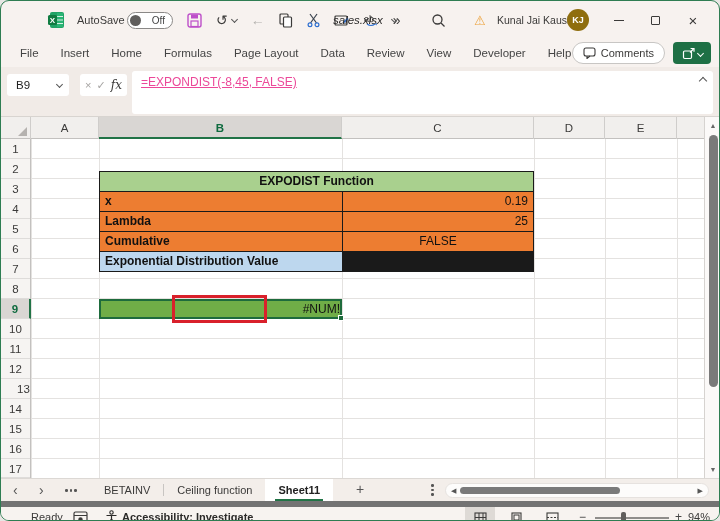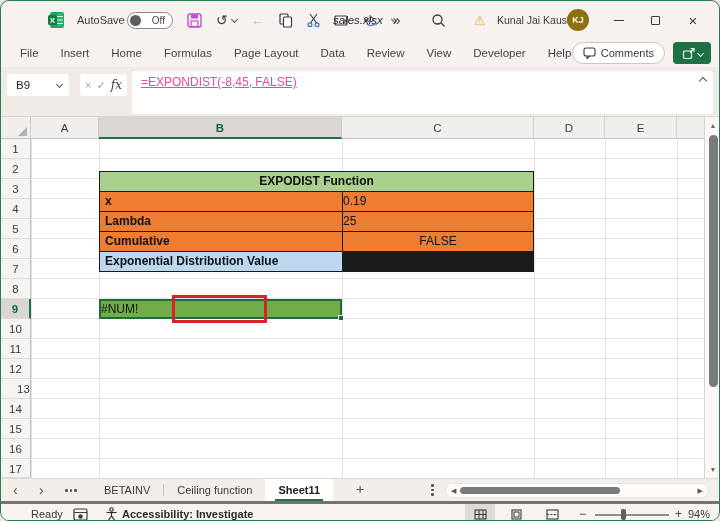--- a/index.html
+++ b/index.html
@@ -60,26 +60,26 @@
   .rh.sel { background:#d9d6d3; color:#0f6b3f; font-weight:bold; border-right:2px solid #217346; width:30px; }
   .hlines { position:absolute; left:30px; top:22px; width:673px; height:339px;
             background:repeating-linear-gradient(to bottom, transparent 0, transparent 19px, #e4e2e0 19px, #e4e2e0 20px); }
   .vline { position:absolute; top:22px; width:1px; height:339px; background:#e4e2e0; }
 
   
   .xl-table { position:absolute; left:98px; top:42px; display:grid; grid-template-columns:242px 190px; grid-auto-rows:19px; gap:1px; background:#1a1a1a; padding:1px; z-index:2;margin-top:12px; }
   .xl-table > div { font-size:12px; color:#111; line-height:19px; }
   .tt { grid-column:1 / span 2; background:#A9D08E; font-weight:bold; text-align:center; cursor:cell; }
   .tl { background:#ED7D31; font-weight:bold; padding-left:5px; cursor:cell; }
-  .tv { background:#ED7D31; padding-right:5px; cursor:cell; }
+  .tv { background:#ED7D31; text-align:right; padding-right:5px; cursor:cell; }
   .tv.center { text-align:center; padding-right:0; }
   .blue { background:#BDD7EE !important; }
 
   
-  .cell-b9 { position:absolute; left:98px; top:182px; width:243px; height:20px; background:#70AD47; border:2px solid #1e6b3c; z-index:3; text-align:left; font-size:12px; color:#111; line-height:16px; cursor:cell; }
+  .cell-b9 { position:absolute; left:98px; top:182px; width:243px; height:20px; background:#70AD47; border:2px solid #1e6b3c; z-index:3; text-align:right; font-size:12px; color:#111; line-height:16px; cursor:cell; }
   .cell-b9 .handle { position:absolute; right:-4px; bottom:-4px; width:6px; height:6px; background:#1e6b3c; border:1px solid #fff; }
   .redbox { position:absolute; left:171px; top:178px; width:95px; height:28px; border:3px solid #d9202b; z-index:5; }
   .warnbtn { position:absolute; left:133px; top:184px; width:20px; height:17px; background:#fbfaf9; border:1px solid #b5b3b1; border-radius:2px; z-index:3; display:flex; align-items:center; justify-content:center; font-size:11px; color:#ed8b00; cursor:pointer; line-height:1; }
 
   
   .vscroll { position:absolute; left:703px; top:0; width:17px; height:361px; background:#fbf9f8; border-left:1px solid #d6d3d0; }
   .vscroll .up, .vscroll .down { position:absolute; left:0; width:16px; text-align:center; font-size:7px; color:#666; cursor:pointer; }
   .vscroll .up { top:5px; } .vscroll .down { bottom:5px; }
   .vthumb { position:absolute; left:4px; top:18px; width:9px; height:252px; background:#7a7a7a; border-radius:5px; cursor:grab; }
 
@@ -94,21 +94,21 @@
   .stab.active::after { content:""; position:absolute; left:10px; right:10px; bottom:1px; height:2px; background:#217346; }
   .tabsep { width:1px; height:12px; background:#c8c5c2; margin-top:5px; }
   .addsheet { position:absolute; left:348px; top:0; width:22px; height:23px; text-align:center; line-height:21px; font-size:14px; color:#555; cursor:pointer; }
   .kebab { position:absolute; left:430px; top:5px; display:flex; flex-direction:column; gap:2px; cursor:pointer; }
   .hscroll { position:absolute; left:444px; top:4px; width:264px; height:15px; background:#fdfcfb; border:1px solid #e6e2df; border-radius:8px; }
   .hscroll .l, .hscroll .r { position:absolute; top:3px; font-size:7px; color:#555; cursor:pointer; }
   .hscroll .l { left:5px; } .hscroll .r { right:5px; }
   .hthumb { position:absolute; left:14px; top:3px; width:160px; height:7px; background:#7a7a7a; border-radius:4px; cursor:grab; }
 
   
-  .statusbar { position:absolute; top:500px; left:0; width:720px; height:21px; background:#f7f3f0; border-top:3px solid #737373; }
+  .statusbar { position:absolute; top:500px; left:0; width:720px; height:21px; background:#f7f3f0; border-top:6px solid #737373; }
   .ready { position:absolute; left:30px; top:4px; font-size:11px; color:#3b3a39; }
   .macroicon { position:absolute; left:72px; top:3px; cursor:pointer; }
   .accicon { position:absolute; left:104px; top:3px; }
   .acclbl { position:absolute; left:121px; top:4px; font-size:11px; font-weight:bold; color:#2b2a29; }
   .viewbtn { position:absolute; top:0; width:30px; height:21px; display:flex; align-items:center; justify-content:center; cursor:pointer; }
   .viewbtn.active { background:#dedad6; }
   .vb1 { left:464px; } .vb2 { left:500px; } .vb3 { left:536px; }
   .zoomout { position:absolute; left:578px; top:3px; font-size:12px; color:#444; cursor:pointer; }
   .ztrack { position:absolute; left:594px; top:10px; width:74px; height:2px; background:#8f8d8b; }
   .zthumb { position:absolute; left:620px; top:5px; width:5px; height:11px; background:#605e5c; border-radius:2px; cursor:grab; }

